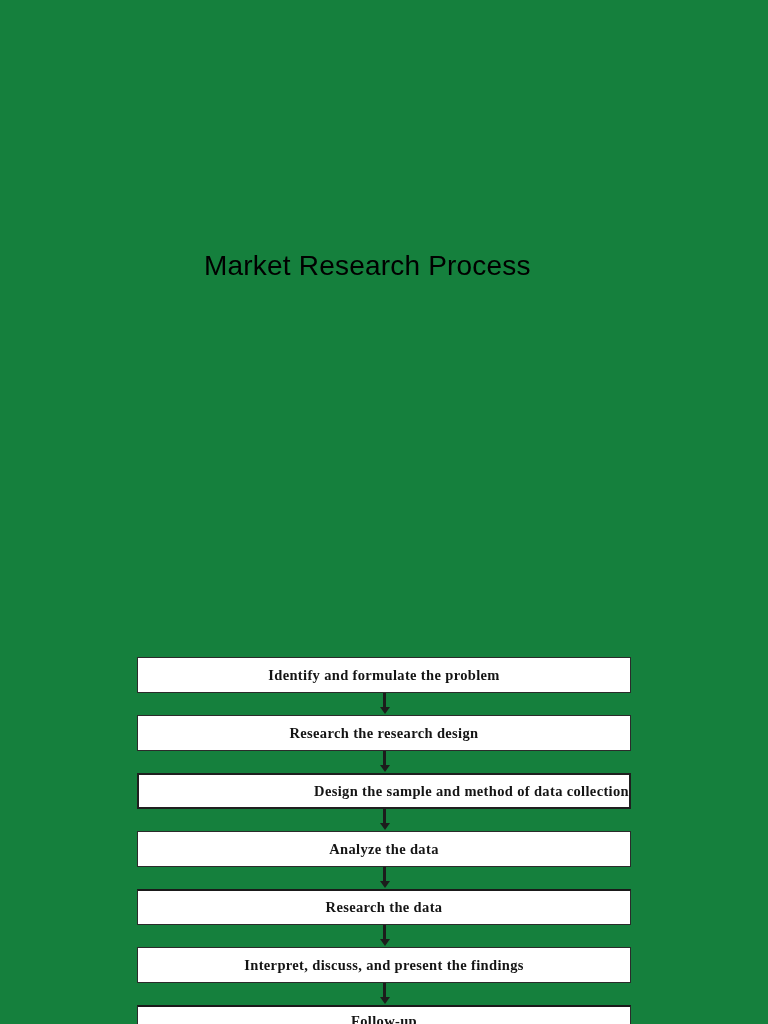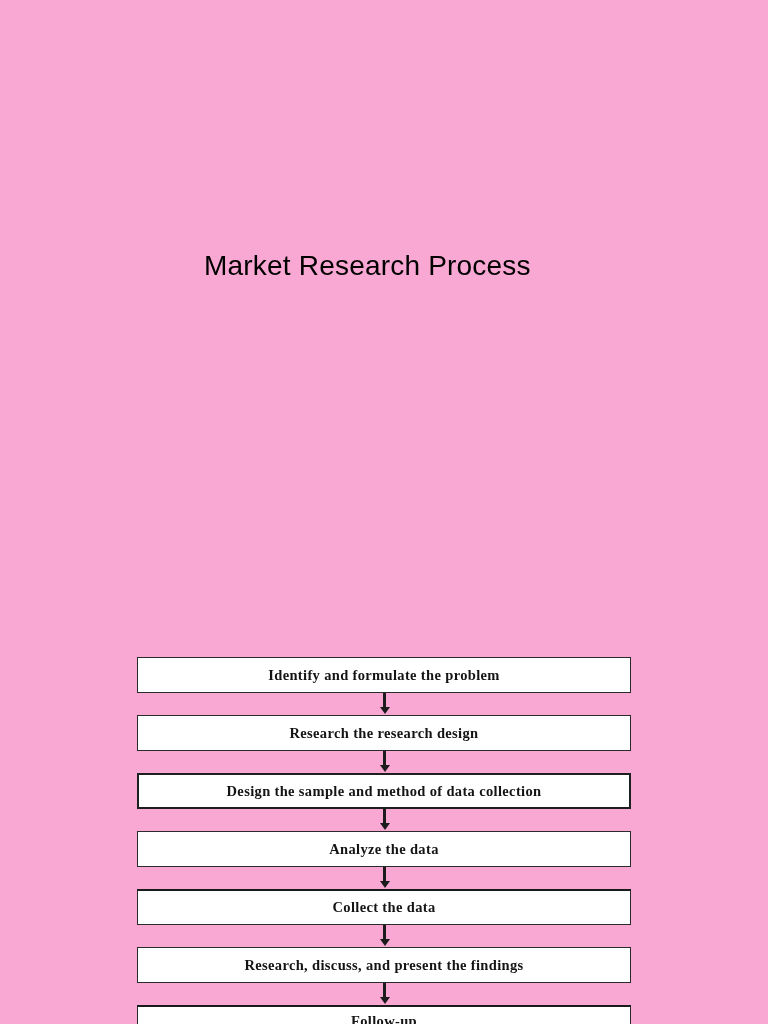--- a/index.html
+++ b/index.html
@@ -13,21 +13,21 @@
     position: relative;
     overflow: hidden;
     font-family: "Liberation Sans", sans-serif;
     -webkit-font-smoothing: antialiased;
   }
 
   
   #page {
     position: absolute;
     inset: 0;
-    background: #f9a8d4;
+    background: #15803d;
   }
 
   
   #doc-title {
     position: absolute;
     left: 204px;
     top: 249px;
     font-family: "Liberation Sans", sans-serif;
     font-size: 28px;
     font-weight: 400;
@@ -57,21 +57,21 @@
     height: 36px;
     border: 1.5px solid #2b2b2b;
     background: #ffffff;
     display: flex;
     align-items: center;
     justify-content: center;
     box-shadow: 0 0 0 0 transparent;
   }
   
   .flow-box.heavy-top { border-top-width: 2.5px; border-top-color: #1a1a1a; }
-  .flow-box.heavy-all { border-width: 2px; border-color: #1f1f1f; }
+  .flow-box.heavy-all { border-width: 2px; border-color: #1f1f1f; justify-content: flex-end; }
 
   .flow-label {
     font-family: "Liberation Serif", "DejaVu Serif", serif;
     font-weight: 700;
     font-size: 14.5px;
     letter-spacing: 0.35px;
     color: #141414;
     white-space: nowrap;
     line-height: 1;
     transform: translateY(-0.5px);
@@ -152,31 +152,31 @@
         <span class="flow-label">Analyze the data</span>
       </div>
     </div>
     <div class="flow-connector">
       <div class="arrow-shaft"></div>
       <div class="arrow-head"></div>
     </div>
 
     <div class="flow-step">
       <div class="flow-box heavy-top">
-        <span class="flow-label">Collect the data</span>
+        <span class="flow-label">Research the data</span>
       </div>
     </div>
     <div class="flow-connector">
       <div class="arrow-shaft"></div>
       <div class="arrow-head"></div>
     </div>
 
     <div class="flow-step">
       <div class="flow-box">
-        <span class="flow-label">Research, discuss, and present the findings</span>
+        <span class="flow-label">Interpret, discuss, and present the findings</span>
       </div>
     </div>
     <div class="flow-connector">
       <div class="arrow-shaft"></div>
       <div class="arrow-head"></div>
     </div>
 
     <div class="flow-step">
       <div class="flow-box heavy-top clipped">
         <span class="flow-label">Follow-up</span>

